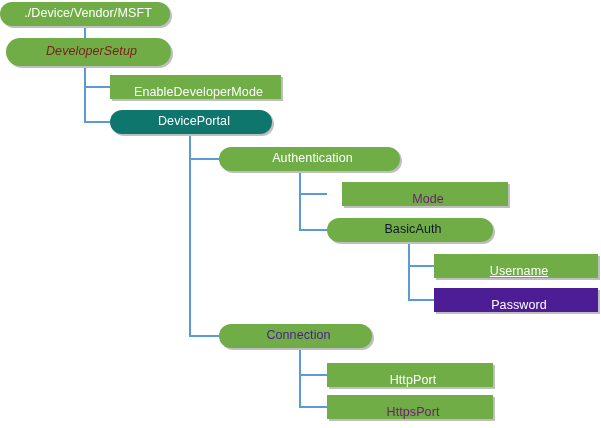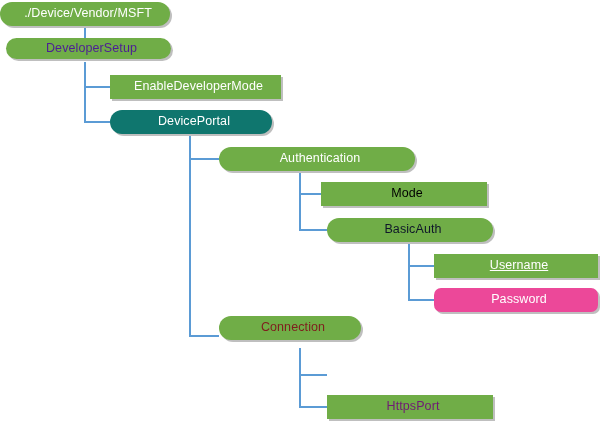--- a/index.html
+++ b/index.html
@@ -34,20 +34,21 @@
     line-height: 1;
     white-space: nowrap;
     user-select: none;
     padding-left: 6px;
   }
   .node.rounded {
     border-radius: 999px;
   }
   .node.square {
     border-radius: 0;
+    align-items: flex-end;
   }
   .node .label {
     display: block;
     padding-bottom: 1px;
   }
   svg.connectors {
     position: absolute;
     left: 0;
     top: 0;
     width: 601px;
@@ -68,43 +69,46 @@
       <polyline points="300,171 300,194 327,194" fill="none" stroke="#5B9BD5" stroke-width="1.6" shape-rendering="crispEdges"></polyline>
       <polyline points="300,171 300,230 327,230" fill="none" stroke="#5B9BD5" stroke-width="1.6" shape-rendering="crispEdges"></polyline>
       <polyline points="409,242 409,266 434,266" fill="none" stroke="#5B9BD5" stroke-width="1.6" shape-rendering="crispEdges"></polyline>
       <polyline points="409,242 409,300 434,300" fill="none" stroke="#5B9BD5" stroke-width="1.6" shape-rendering="crispEdges"></polyline>
       <polyline points="300,348 300,375 327,375" fill="none" stroke="#5B9BD5" stroke-width="1.6" shape-rendering="crispEdges"></polyline>
       <polyline points="300,348 300,407 327,407" fill="none" stroke="#5B9BD5" stroke-width="1.6" shape-rendering="crispEdges"></polyline>
     </svg>
 <div class="node rounded" style="left: 0px; top: 2px; width: 170px; height: 24px; background: rgb(112, 173, 71); color: rgb(255, 255, 255); box-shadow: rgb(191, 191, 191) 2px 2px 0px 0px;">
       <span class="label">./Device/Vendor/MSFT</span>
     </div>
-    <div class="node rounded" style="left: 6px; top: 38px; width: 165px; height: 21px; background: rgb(112, 173, 71); color: #4c1d95; box-shadow: rgb(191, 191, 191) 2px 2px 0px 0px;">
+    <div class="node rounded" style="left: 6px; top: 38px; width: 165px; height: 28px; background: rgb(112, 173, 71); color: #7f1d1d; box-shadow: rgb(191, 191, 191) 2px 2px 0px 0px; font-style: italic;">
       <span class="label">DeveloperSetup</span>
     </div>
     <div class="node square" style="left: 110px; top: 75px; width: 171px; height: 24px; background: rgb(112, 173, 71); color: rgb(255, 255, 255); box-shadow: rgb(191, 191, 191) 2px 2px 0px 0px;">
       <span class="label">EnableDeveloperMode</span>
     </div>
     <div class="node rounded" style="left: 110px; top: 110px; width: 162px; height: 24px; background: #0f766e; color: rgb(255, 255, 255); box-shadow: rgb(191, 191, 191) 2px 2px 0px 0px;">
       <span class="label">DevicePortal</span>
     </div>
-    <div class="node rounded" style="left: 219px; top: 147px; width: 196px; height: 24px; background: rgb(112, 173, 71); color: rgb(255, 255, 255); box-shadow: rgb(191, 191, 191) 2px 2px 0px 0px;">
+    <div class="node rounded" style="left: 219px; top: 147px; width: 181px; height: 24px; background: rgb(112, 173, 71); color: rgb(255, 255, 255); box-shadow: rgb(191, 191, 191) 2px 2px 0px 0px;">
       <span class="label">Authentication</span>
     </div>
-    <div class="node square" style="left: 321px; top: 182px; width: 166px; height: 24px; background: rgb(112, 173, 71); color: #000000; box-shadow: rgb(191, 191, 191) 2px 2px 0px 0px;">
+    <div class="node square" style="left: 342px; top: 182px; width: 166px; height: 24px; background: rgb(112, 173, 71); color: #701a75; box-shadow: rgb(191, 191, 191) 2px 2px 0px 0px;">
       <span class="label">Mode</span>
     </div>
     <div class="node rounded" style="left: 327px; top: 218px; width: 166px; height: 24px; background: rgb(112, 173, 71); color: #0f172a; box-shadow: rgb(191, 191, 191) 2px 2px 0px 0px;">
       <span class="label">BasicAuth</span>
     </div>
     <div class="node square" style="left: 434px; top: 254px; width: 164px; height: 24px; background: rgb(112, 173, 71); color: rgb(255, 255, 255); box-shadow: rgb(191, 191, 191) 2px 2px 0px 0px; text-decoration: underline;">
       <span class="label">Username</span>
     </div>
-    <div class="node square" style="left: 434px; top: 288px; width: 164px; height: 24px; background: #ec4899; color: rgb(255, 255, 255); box-shadow: rgb(191, 191, 191) 2px 2px 0px 0px; border-radius: 7px;">
+    <div class="node square" style="left: 434px; top: 288px; width: 164px; height: 24px; background: #4c1d95; color: rgb(255, 255, 255); box-shadow: rgb(191, 191, 191) 2px 2px 0px 0px;">
       <span class="label">Password</span>
     </div>
-    <div class="node rounded" style="left: 219px; top: 316px; width: 142px; height: 24px; background: rgb(112, 173, 71); color: #7f1d1d; box-shadow: rgb(191, 191, 191) 2px 2px 0px 0px;">
+    <div class="node rounded" style="left: 219px; top: 324px; width: 153px; height: 24px; background: rgb(112, 173, 71); color: #4c1d95; box-shadow: rgb(191, 191, 191) 2px 2px 0px 0px;">
       <span class="label">Connection</span>
+    </div>
+    <div class="node square" style="left: 327px; top: 363px; width: 166px; height: 24px; background: rgb(112, 173, 71); color: rgb(255, 255, 255); box-shadow: rgb(191, 191, 191) 2px 2px 0px 0px;">
+      <span class="label">HttpPort</span>
     </div>
     <div class="node square" style="left: 327px; top: 395px; width: 166px; height: 24px; background: rgb(112, 173, 71); color: #701a75; box-shadow: rgb(191, 191, 191) 2px 2px 0px 0px;">
       <span class="label">HttpsPort</span>
     </div>
   </div>
 
 </body></html>

